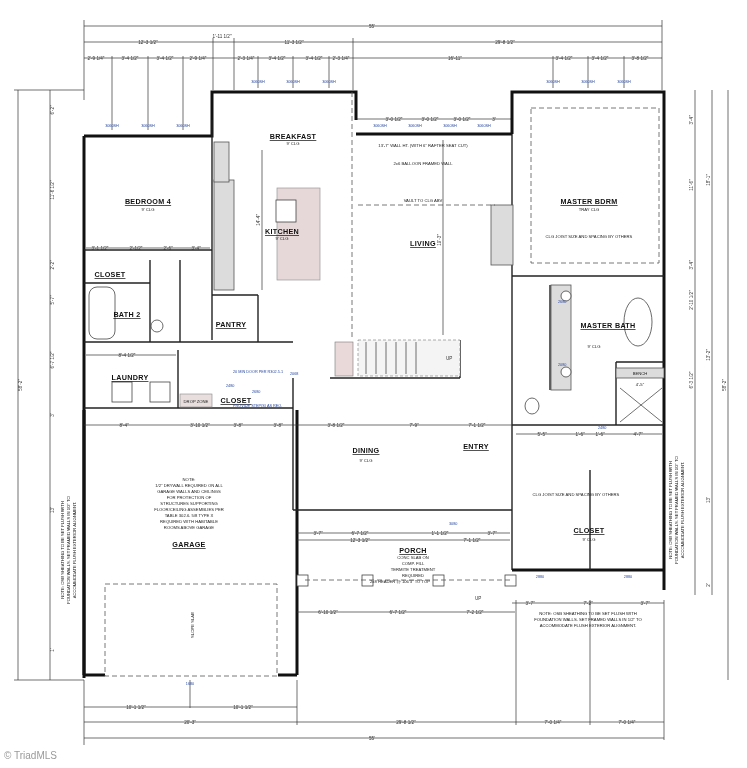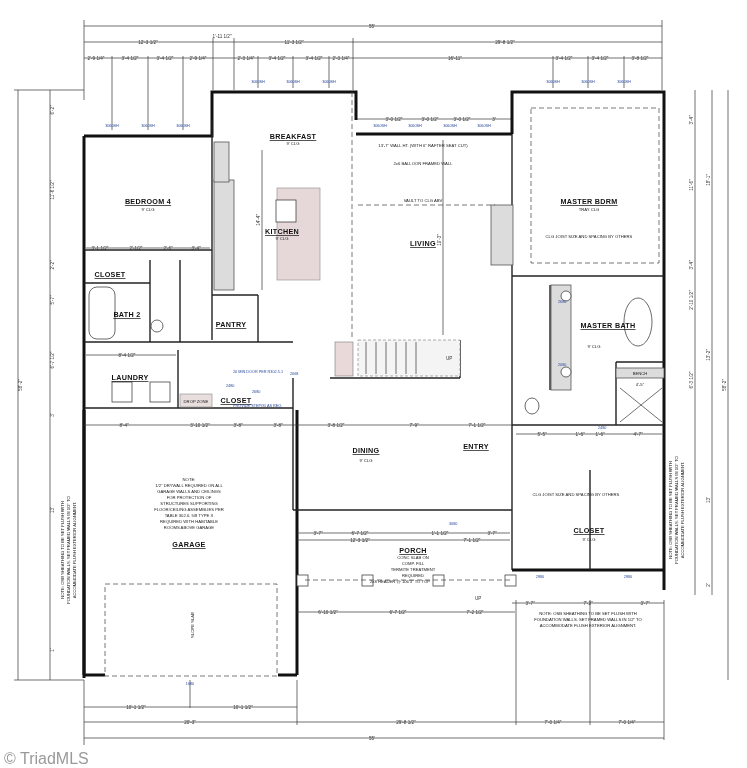--- a/index.html
+++ b/index.html
@@ -9,21 +9,21 @@
   .wall { stroke:#111; stroke-width:3; fill:none; }
   .wallthin { stroke:#222; stroke-width:1.4; fill:none; }
   .dash { stroke:#555; stroke-width:0.8; fill:none; stroke-dasharray:5 3; }
   .fix { stroke:#444; stroke-width:0.8; fill:#fff; }
   .fixg { stroke:#555; stroke-width:0.8; fill:#dcdcdc; }
   .room { font-size:7.2px; fill:#111; text-decoration:underline; font-weight:bold; letter-spacing:0.3px; }
   .sub { font-size:4.2px; fill:#222; }
   .dt { font-size:4.6px; fill:#333; }
   .win { font-size:3.8px; fill:#2b4aa0; }
   .note { font-size:4.2px; fill:#111; }
-  .wm { position:absolute; left:4px; top:750px; font-size:16px; color:#9a9a9a; }
+  .wm { position:absolute; left:4px; top:750px; font-size:10px; color:#9a9a9a; }
 </style>
 </head>
 <body>
 
 <svg id="plan" viewBox="0 0 747 768" xmlns="http://www.w3.org/2000/svg">
 
   <g>
     <line class="dim" x1="84" y1="26" x2="662" y2="26"></line>
     <text class="dt" x="372" y="28" text-anchor="middle">55'</text>
     <line class="dim" x1="84" y1="42" x2="662" y2="42"></line>

